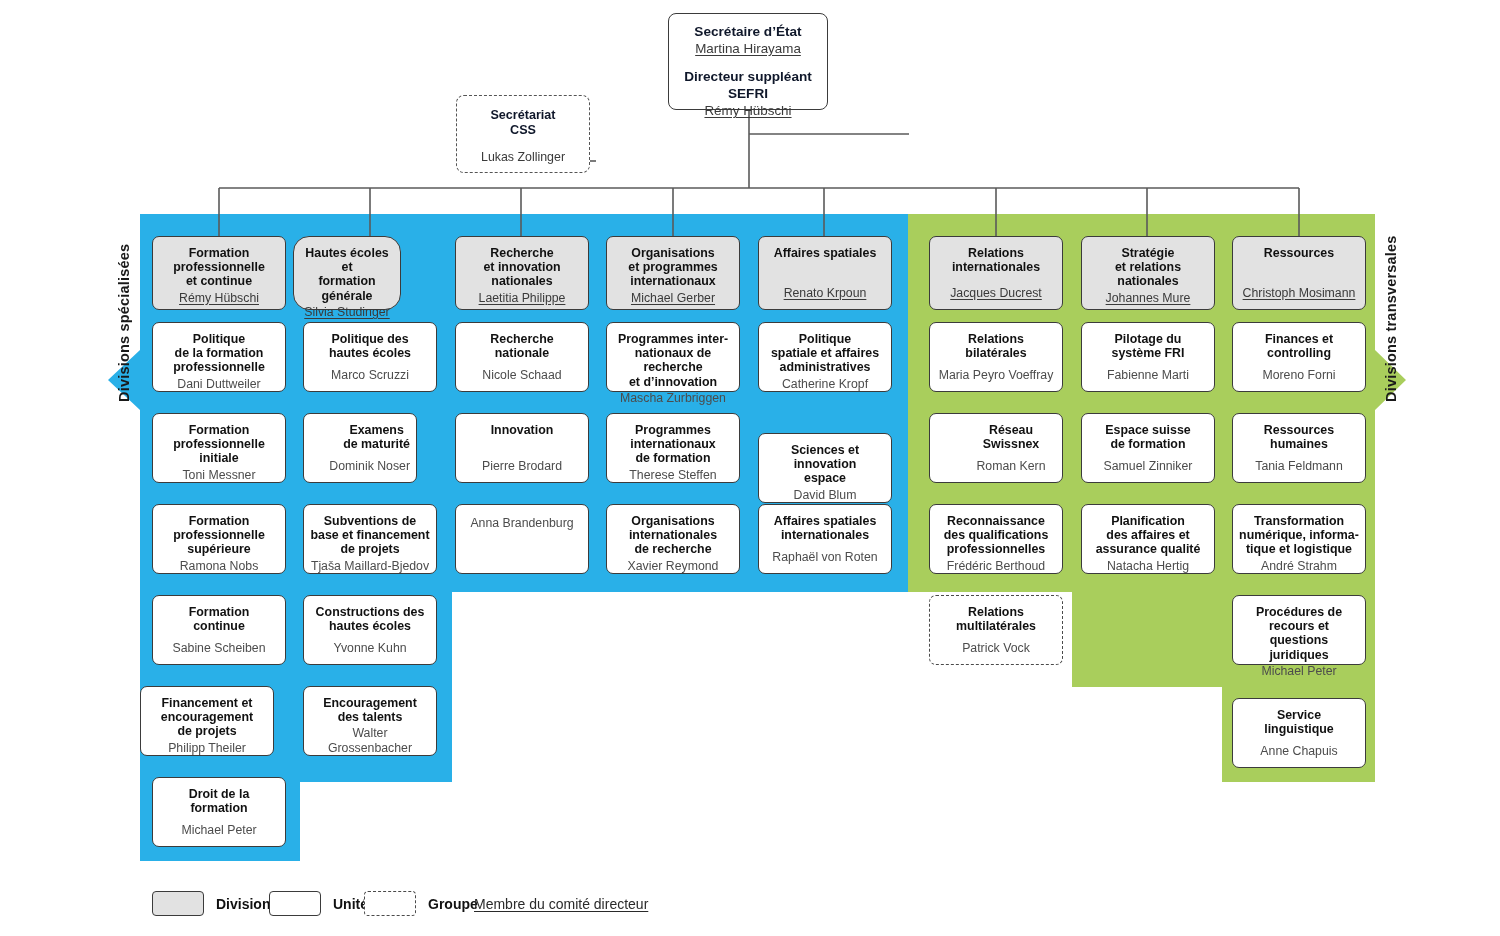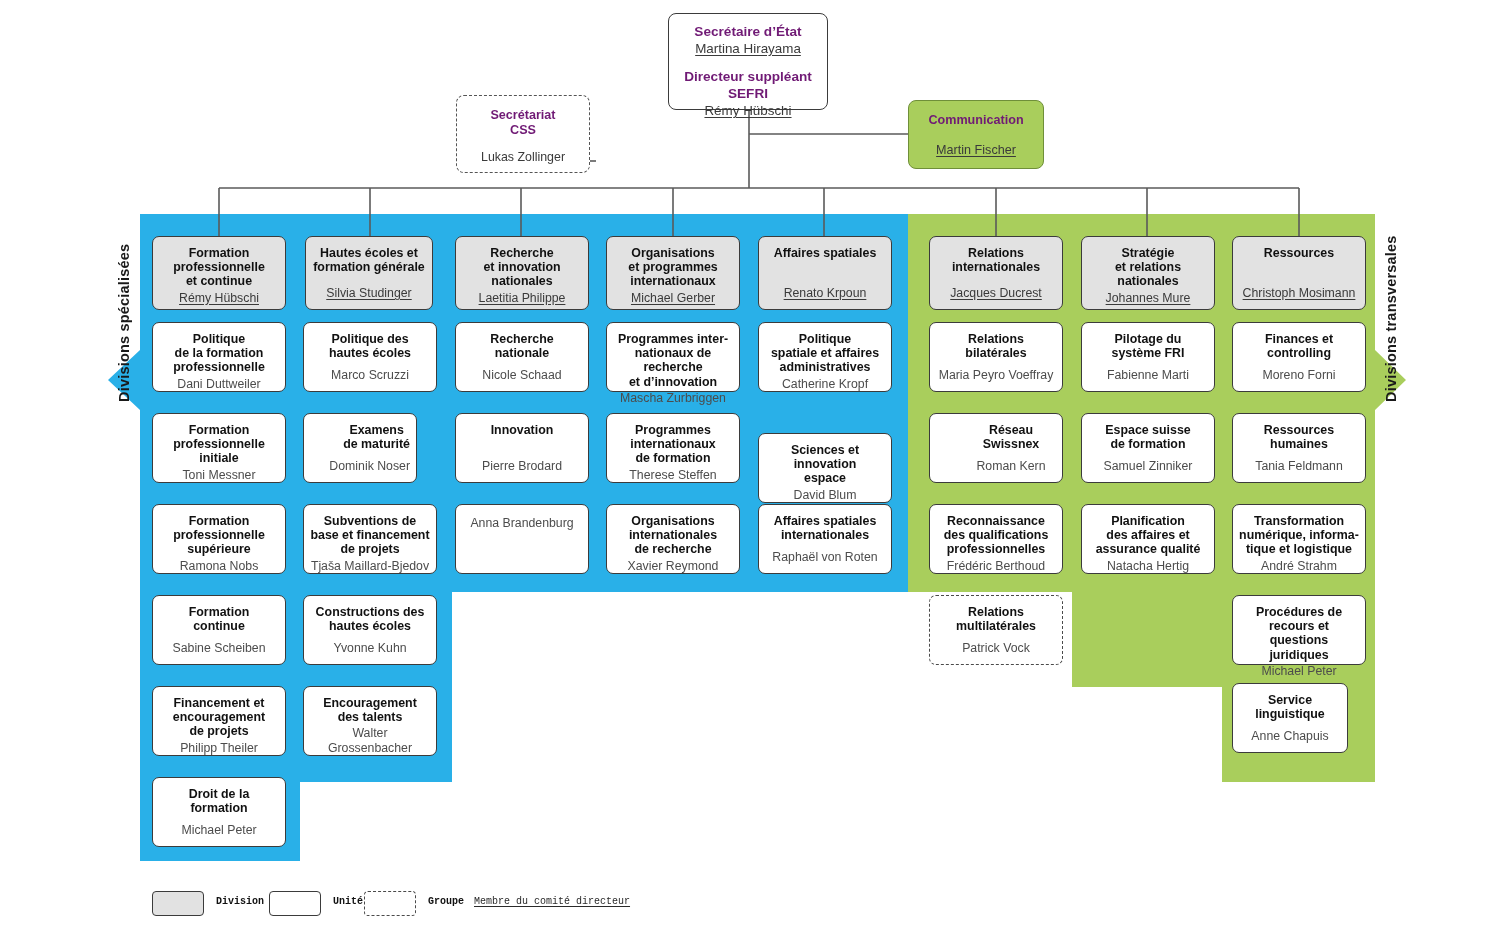--- a/index.html
+++ b/index.html
@@ -52,35 +52,35 @@
     text-decoration:underline;
     text-underline-offset:1.5px;
   }
 
   
   .topbox{
     position:absolute;box-sizing:border-box;
     border:1.4px solid #3b3b3b;border-radius:8px;background:#fff;
     text-align:center;
   }
-  .topbox .l1{font-weight:bold;font-size:13.6px;line-height:17px;color:#701a75;text-align:center;}
+  .topbox .l1{font-weight:bold;font-size:13.6px;line-height:17px;color:#0f172a;text-align:center;}
   .topbox .l2{font-size:13.4px;line-height:17px;color:#3a3a3a;text-decoration:underline;text-underline-offset:1.5px;}
   .topbox.dashed{border:1.6px dashed #555;}
   .topbox.green{background:#a9ce5c;border:1.4px solid #6f8f39;}
 
   
   .legend{position:absolute;left:0;top:0;}
   .lg-swatch{
     position:absolute;box-sizing:border-box;
     border:1.6px solid #3b3b3b;border-radius:4px;
   }
   .lg-swatch.div{background:#e2e2e2;}
   .lg-swatch.unit{background:#ffffff;}
   .lg-dash{position:absolute;box-sizing:border-box;border:1.6px dashed #4a4a4a;border-radius:4px;background:#fff;}
-  .lg-text{position:absolute;font-size:10px;color:#111;font-weight:bold;white-space:nowrap;font-family:Liberation Mono, monospace;}
+  .lg-text{position:absolute;font-size:14px;color:#111;font-weight:bold;white-space:nowrap;}
   .lg-text.plain{font-weight:normal;color:#2a2a2a;text-decoration:underline;text-underline-offset:2px;}
 </style>
 </head>
 <body>
 
 <div id="stage">
 
   <svg class="panel" style="left:0;top:0;width:1500px;height:936px;pointer-events:none;">
 
     <polygon points="108,214 908,214 908,592 450,592 450,782 300,782 300,861 140,861 140,861 140,861 140,861 140,861 140,861 140,861 140,861 140,861 140,861 140,861 140,861 140,861 140,861 140,861 140,861 140,861 140,861 140,861 140,861 140,861 140,861 140,861 140,861 140,861 140,861 140,861 140,861 140,861 140,861 140,861 140,861 140,861 140,861 140,861 140,861 140,861 140,861 140,861 140,861 140,861 140,861 140,861 140,861 140,861 140,861 140,861 140,861 140,861 140,861 140,861 140,861 140,861 140,861 140,861 140,861 140,861 140,861 140,861 140,861 140,861 140,861 140,861 140,861 140,861 140,861 140,861 140,861 140,861 140,861 140,861 140,861 140,861 140,861 140,861 140,861 140,861 140,861 140,861 140,861 140,861 140,861 140,861 140,861 140,861 140,861 140,861 140,861 140,861 140,861 140,861 140,861 140,861 140,861 140,861 140,861 140,861 140,861 140,861 140,861 140,861 140,861 140,861 140,861 140,861 140,861 140,861 140,861 140,861 140,861 140,861 140,861 140,861 140,861 140,861 140,861 140,861 140,861" fill="#29b0e8" style="display:none"></polygon>
@@ -121,25 +121,20 @@
     <div class="l2">Rémy Hübschi</div>
   </div>
 
   <div class="topbox dashed" style="left:456px;top:95px;width:134px;height:78px;padding-top:12px;">
     <div class="l1" style="font-size:12.6px;line-height:15px;">Secrétariat</div>
     <div class="l1" style="font-size:12.6px;line-height:15px;">CSS</div>
     <div style="height:12px"></div>
     <div style="font-size:12.4px;color:#3a3a3a;">Lukas Zollinger</div>
   </div>
 
-  <div class="topbox green" style="left:908px;top:100px;width:136px;height:69px;padding-top:11px;">
-    <div class="l1" style="font-size:12.6px;">Communication</div>
-    <div style="height:13px"></div>
-    <div class="l2" style="font-size:12.6px;">Martin Fischer</div>
-  </div>
 
   <div id="cols">
       <div class="box division" style="left: 152px; top: 236px; width: 134px; height: 74px;">
         <div class="title">
           <div>Formation</div>
           <div>professionnelle</div>
           <div>et continue</div>
         </div>
         <div class="person lead">Rémy Hübschi</div>
       </div>
@@ -167,36 +162,36 @@
         </div>
         <div class="person">Ramona Nobs</div>
       </div>
       <div class="box" style="left: 152px; top: 595px; width: 134px; height: 70px;">
         <div class="title">
           <div>Formation</div>
           <div>continue</div>
         </div>
         <div class="person">Sabine Scheiben</div>
       </div>
-      <div class="box" style="left: 152px; top: 686px; width: 134px; height: 70px;">
+      <div class="box" style="left: 140px; top: 686px; width: 134px; height: 70px;">
         <div class="title">
           <div>Financement et</div>
           <div>encouragement</div>
           <div>de projets</div>
         </div>
         <div class="person">Philipp Theiler</div>
       </div>
       <div class="box" style="left: 152px; top: 777px; width: 134px; height: 70px;">
         <div class="title">
           <div>Droit de la</div>
           <div>formation</div>
         </div>
         <div class="person">Michael Peter</div>
       </div>
-      <div class="box division" style="left: 305px; top: 236px; width: 128px; height: 74px;">
+      <div class="box division" style="left: 293px; top: 236px; width: 108px; height: 74px; border-radius: 16px;">
         <div class="title">
           <div>Hautes écoles et</div>
           <div>formation générale</div>
         </div>
         <div class="person lead">Silvia Studinger</div>
       </div>
       <div class="box" style="left: 303px; top: 322px; width: 134px; height: 70px;">
         <div class="title">
           <div>Politique des</div>
           <div>hautes écoles</div>
@@ -410,21 +405,21 @@
         <div class="person">André Strahm</div>
       </div>
       <div class="box" style="left: 1232px; top: 595px; width: 134px; height: 70px;">
         <div class="title">
           <div>Procédures de</div>
           <div>recours et questions</div>
           <div>juridiques</div>
         </div>
         <div class="person">Michael Peter</div>
       </div>
-      <div class="box" style="left: 1232px; top: 683px; width: 116px; height: 70px; text-align: center;">
+      <div class="box" style="left: 1232px; top: 698px; width: 134px; height: 70px; text-align: center;">
         <div class="title">
           <div>Service</div>
           <div>linguistique</div>
         </div>
         <div class="person">Anne Chapuis</div>
       </div>
     </div>
 
   <div class="legend">
     <div class="lg-swatch div" style="left:152px;top:891px;width:52px;height:25px;"></div>

